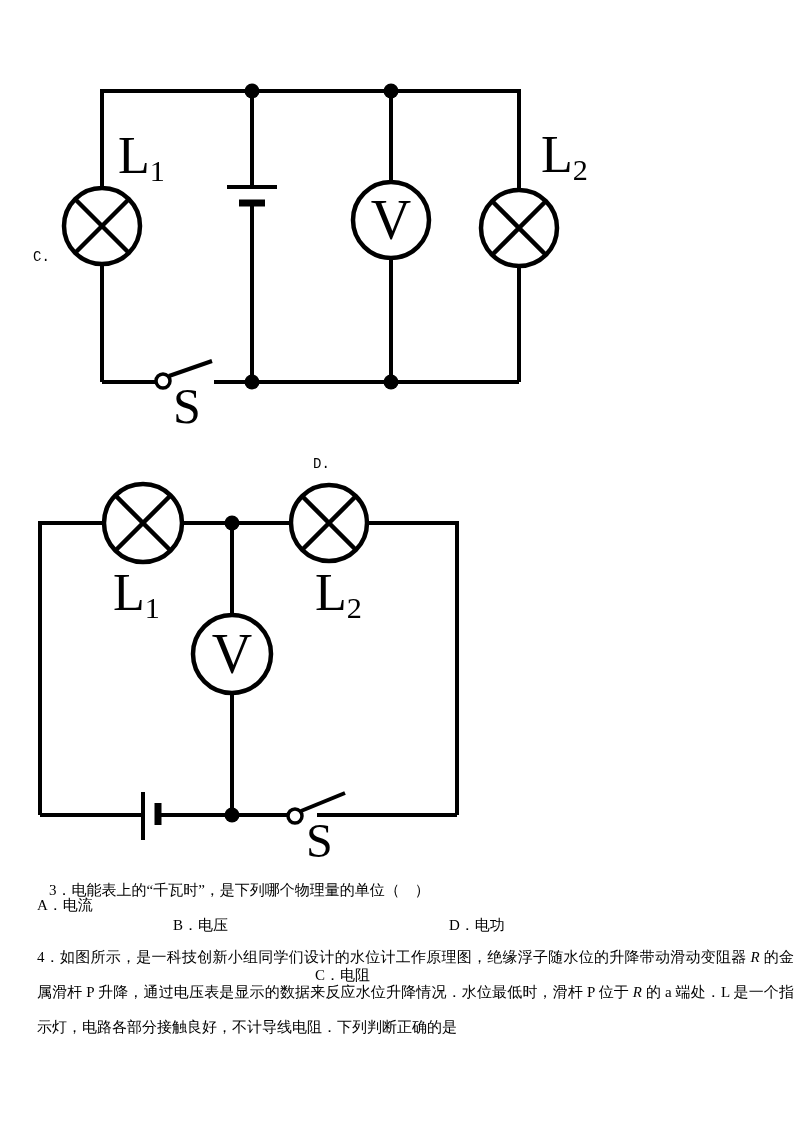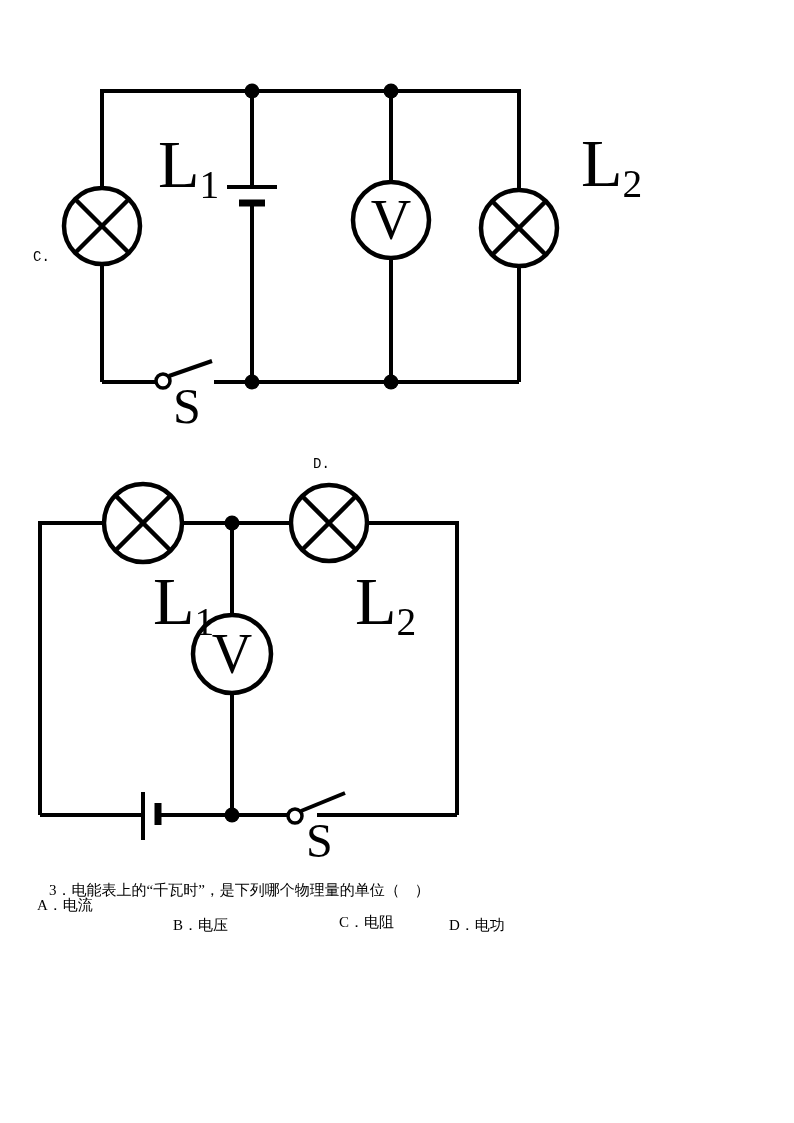--- a/index.html
+++ b/index.html
@@ -17,21 +17,21 @@
   .abs{position:absolute;}
   .wire path, .wire line{stroke:#000000;stroke-width:4;fill:none;}
   .comp{stroke:#000000;stroke-width:4.5;fill:#ffffff;}
   .xline{stroke:#000000;stroke-width:4.5;}
   .plate-long{stroke:#000000;stroke-width:4;}
   .plate-short{stroke:#000000;stroke-width:7;}
   .dot{fill:#000000;stroke:none;}
   .ring{stroke:#000000;stroke-width:3.5;fill:#ffffff;}
   .blade{stroke:#000000;stroke-width:4;}
   .serif{font-family:"Liberation Serif","DejaVu Serif",serif;line-height:1;}
-  .lamp{font-size:68px;margin-left:40px;}
+  .lamp{font-size:52px;}
   .lamp sub{font-size:0.58em;vertical-align:-0.28em;line-height:1;}
   .meterbox{display:flex;align-items:center;justify-content:center;width:90px;height:90px;}
   .meter{font-size:56px;}
   .sw1{font-size:50px;}
   .sw2{font-size:48px;}
   .opt-small{
     font-family:"Liberation Mono","DejaVu Sans Mono",monospace;
     font-size:14px;line-height:16px;color:#000000;
   }
   .cn{
@@ -131,18 +131,19 @@
     <span class="abs serif meterbox" style="left:187px;top:159px;">
         <span class="meter">V</span>
       </span>
     <span class="abs serif sw2" style="left:306px;top:367px;">S</span>
   </div>
 
   <div>
     <div class="abs cn qline" style="left:37px;top:880px;margin-left:12px;">3．电能表上的“千瓦时”，是下列哪个物理量的单位（　）</div>
     <div class="abs cn qline" style="left:37px;top:895px;">A．电流</div>
     <div class="abs cn qline" style="left:173px;top:915px;">B．电压</div>
-    <div class="abs cn qline" style="left:315px;top:912px;margin-left:24px;">C．电阻</div>
+    <div class="abs cn qline" style="left:315px;top:965px;">C．电阻</div>
     <div class="abs cn qline" style="left:449px;top:915px;">D．电功</div>
   </div>
 
+  <div class="abs cn para" style="left:37px;top:940px;width:757px;"><span>4．如图所示，是一科技创新小组同学们设计的水位计工作原理图，绝缘浮子随水位的升降带动滑动变阻器 </span><span class="it">R</span><span> 的金属滑杆 P 升降，通过电压表是显示的数据来反应水位升降情况．水位最低时，滑杆 P 位于 </span><span class="it">R</span><span> 的 a 端处．L 是一个指示灯，电路各部分接触良好，不计导线电阻．下列判断正确的是</span></div>
 
 </div>
 
 </body></html>

